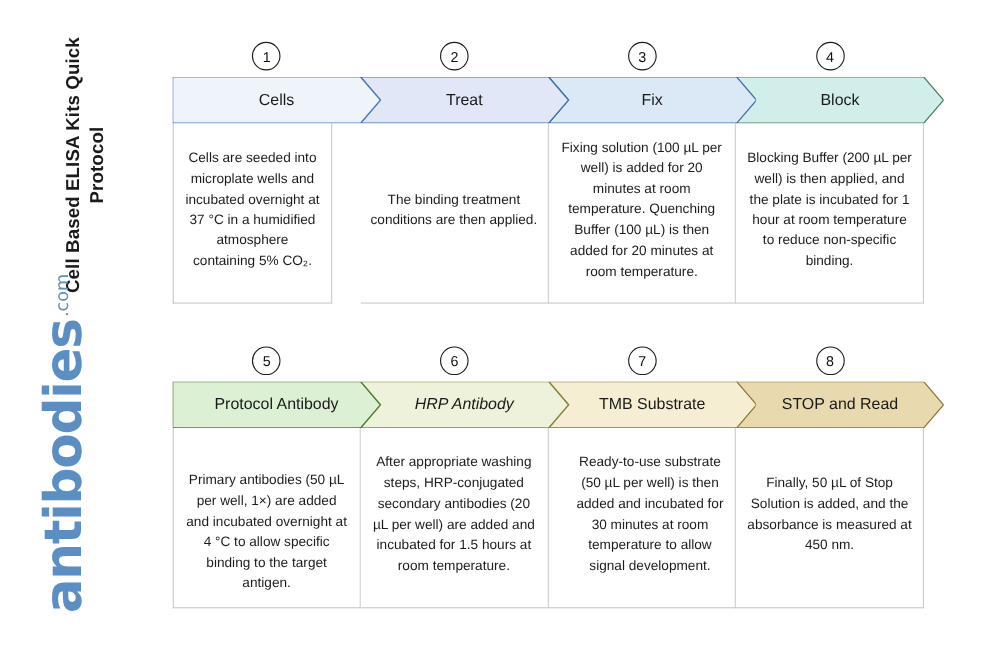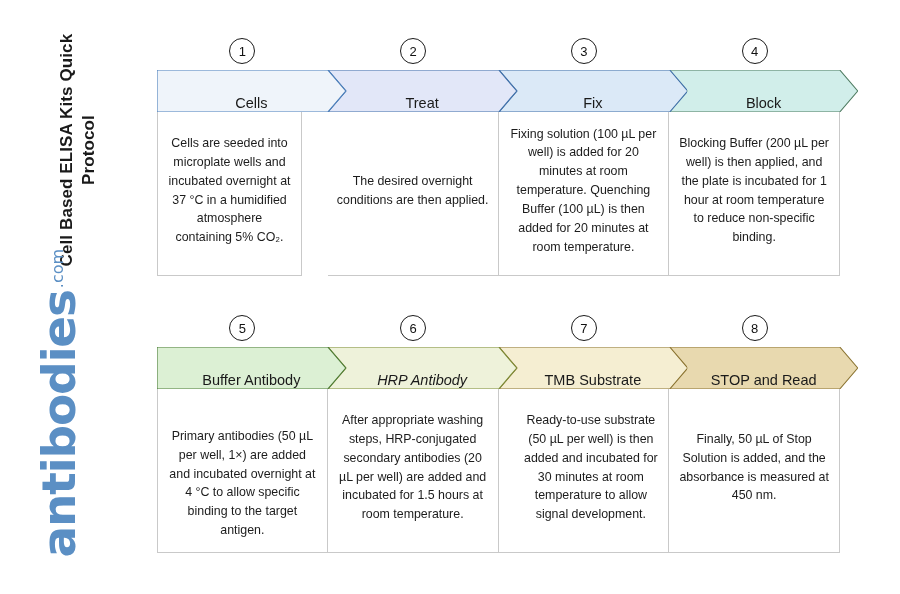--- a/index.html
+++ b/index.html
@@ -67,21 +67,21 @@
     display:flex;align-items:center;justify-content:center;
     font-size:13px;color:#111;
     box-sizing:border-box;
   }
 
   .chevrons{position:relative;height:42px;}
   .chev{
     position:absolute;
     top:0;
     height:42px;
-    display:flex;align-items:flex-end;justify-content:center;
+    display:flex;align-items:center;justify-content:center;
     font-size:14.5px;color:#1a1a1a;
     box-sizing:border-box;
   }
   .chev span{position:relative;z-index:2;padding-bottom:1px;}
   .chev .shape{position:absolute;inset:0;z-index:1;}
   .chev .shape svg{display:block;width:100%;height:100%;}
 
   .cells{position:relative;height:164px;}
   .cell{
     position:absolute;
@@ -154,21 +154,21 @@
             </svg>
           </div>
           <span>Block</span>
         </div>
       </div>
     <div class="cells">
         <div class="cell" style="left: 0px; width: 145px;">
           <p>Cells are seeded into microplate wells and incubated overnight at 37 °C in a humidified atmosphere containing 5% CO₂.</p>
         </div>
         <div class="cell" style="left: 170.75px; width: 170.75px; border-left: none;">
-          <p>The desired overnight conditions are then applied.</p>
+          <p>The binding treatment conditions are then applied.</p>
         </div>
         <div class="cell" style="left: 341.5px; width: 170.75px; border-left: none;">
           <p>Fixing solution (100 µL per well) is added for 20 minutes at room temperature. Quenching Buffer (100 µL) is then added for 20 minutes at room temperature.</p>
         </div>
         <div class="cell" style="left: 512.25px; width: 170.75px; border-left: none;">
           <p>Blocking Buffer (200 µL per well) is then applied, and the plate is incubated for 1 hour at room temperature to reduce non-specific binding.</p>
         </div>
       </div>
   </div>
 
@@ -179,21 +179,21 @@
         <div class="numcircle" style="left: 426.875px;">7</div>
         <div class="numcircle" style="left: 597.625px;">8</div>
       </div>
     <div class="chevrons">
         <div class="chev" style="left: 0px; width: 188.75px; z-index: 10;">
           <div class="shape">
             <svg viewBox="0 0 188.75 42" preserveAspectRatio="none">
               <polygon points="0,0 170.75,0 188.75,21 170.75,42 0,42" fill="#dcf0d4" stroke="#4a7a35" stroke-width="1.1" vector-effect="non-scaling-stroke"></polygon>
             </svg>
           </div>
-          <span>Buffer Antibody</span>
+          <span>Protocol Antibody</span>
         </div>
         <div class="chev" style="left: 170.75px; width: 188.75px; z-index: 9; font-style: italic;">
           <div class="shape">
             <svg viewBox="0 0 188.75 42" preserveAspectRatio="none">
               <polygon points="0,0 170.75,0 188.75,21 170.75,42 0,42 18,21" fill="#eef2da" stroke="#7a8a33" stroke-width="1.1" vector-effect="non-scaling-stroke"></polygon>
             </svg>
           </div>
           <span>HRP Antibody</span>
         </div>
         <div class="chev" style="left: 341.5px; width: 188.75px; z-index: 8;">

